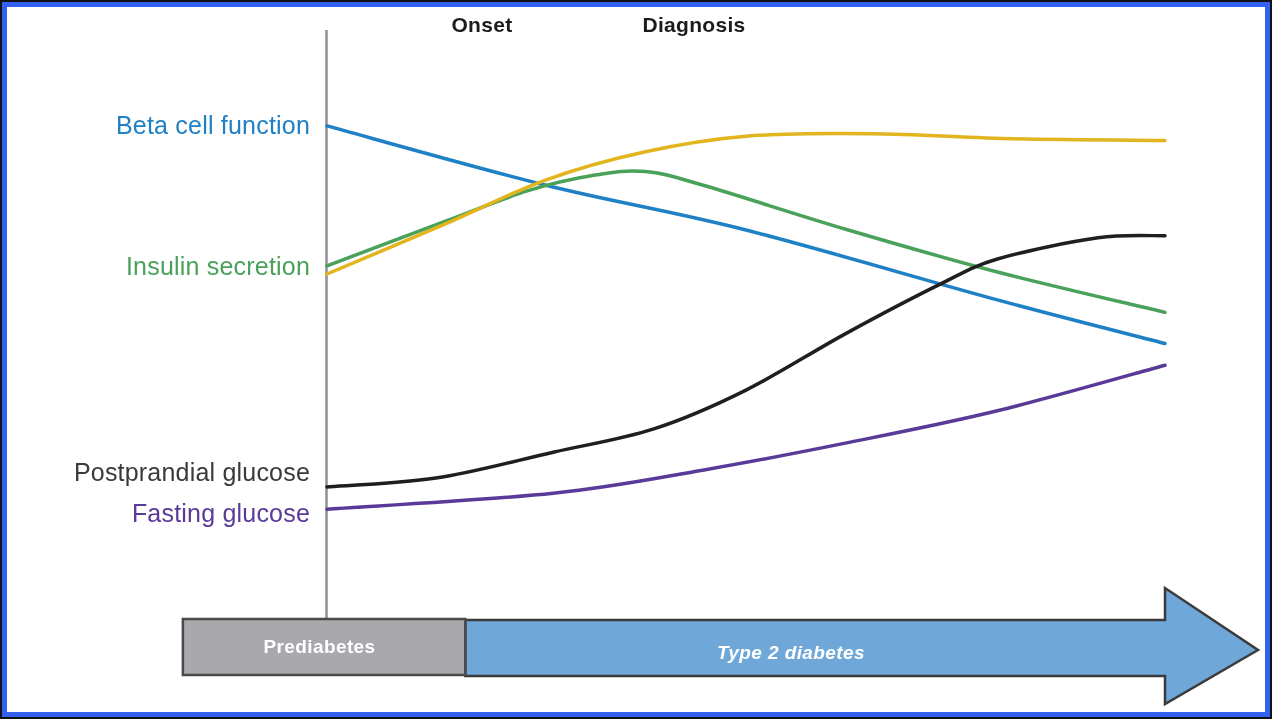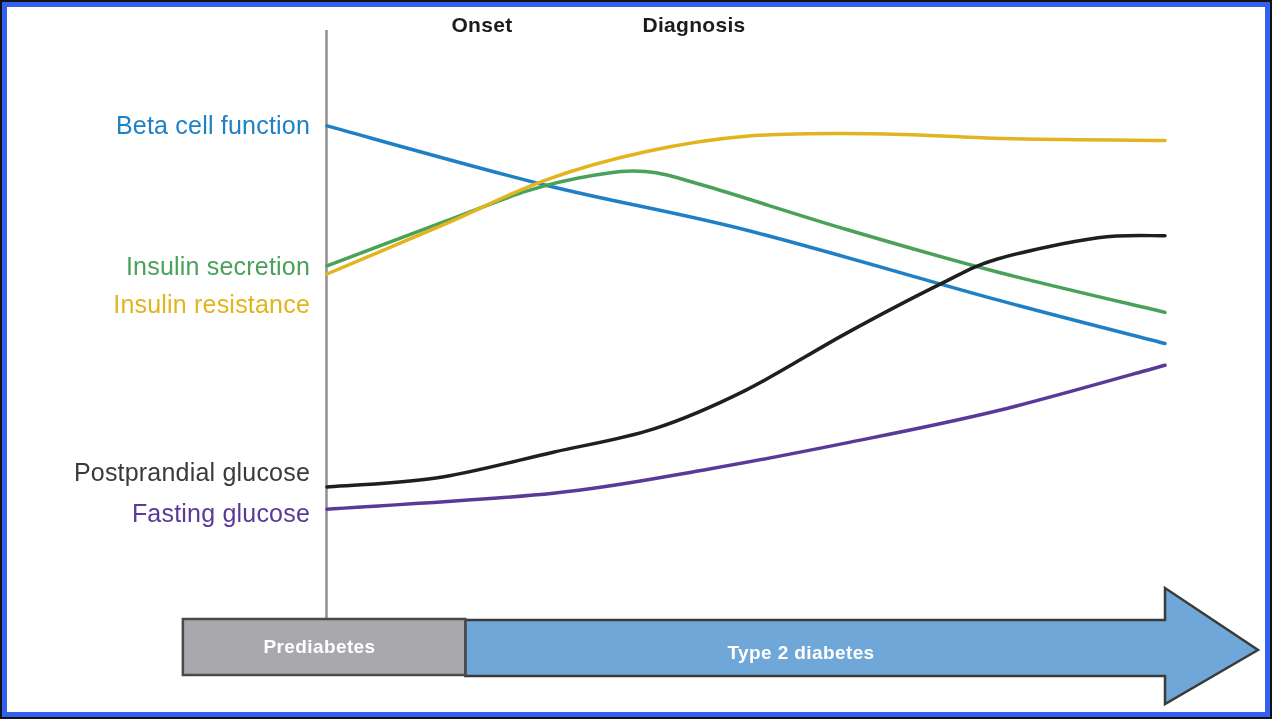--- a/index.html
+++ b/index.html
@@ -54,21 +54,21 @@
   .s-fasting{top:499px;}
 
   .phase-label{
     position:absolute;
     display:flex;align-items:center;justify-content:center;
     color:#ffffff;font-weight:bold;font-size:19px;
     letter-spacing:0.4px;
     pointer-events:none;
   }
   .phase-0{left:184px;top:619px;width:271px;height:56px;}
-  .phase-1{left:451px;top:619px;width:700px;height:68px;}
+  .phase-1{left:441px;top:619px;width:700px;height:68px;font-style:italic;}
 </style>
 </head>
 <body>
 
 <div class="stage">
   <div class="blue-frame">
     <div class="canvas">
       <div class="layer">
 
         <svg id="chart-svg" width="1272" height="719" viewBox="0 0 1272 719">
@@ -84,21 +84,20 @@
               <path d="M 327.0 486.9 C 345.2 485.5, 398.2 483.9, 435.9 478.1 C 473.6 472.4, 516.9 460.4, 553.3 452.2 C 589.6 444.0, 621.7 439.3, 653.8 428.9 C 685.9 418.6, 713.9 406.1, 746.0 390.1 C 778.1 374.1, 814.4 350.6, 846.6 333.1 C 878.7 315.6, 913.6 297.3, 938.7 284.9 C 963.9 272.6, 970.9 266.9, 997.4 259.0 C 1023.9 251.2, 1070.0 241.7, 1098.0 237.8 C 1125.9 233.9, 1153.8 236.1, 1165.0 235.7" fill="none" stroke="#1f1f1f" stroke-width="3.5" stroke-linecap="round"></path>
               <path d="M 327.0 509.2 C 364.7 506.5, 490.4 499.7, 553.3 493.2 C 616.1 486.6, 655.2 478.2, 704.1 469.9 C 753.0 461.5, 797.7 452.8, 846.6 442.9 C 895.4 433.1, 944.3 423.7, 997.4 410.8 C 1050.5 397.8, 1137.1 372.8, 1165.0 365.2" fill="none" stroke="#5a3a99" stroke-width="3.5" stroke-linecap="round"></path>
             </g>
         </svg>
 
         <div class="top-label onset">Onset</div>
         <div class="top-label diagnosis">Diagnosis</div>
 
         <div class="s-label s-secretion" style="color: rgb(74, 161, 90);">Insulin secretion</div>
         <div class="s-label s-beta" style="color: rgb(32, 128, 198);">Beta cell function</div>
-        <div class="s-label s-resistance" style="color: rgb(226, 180, 29);">Insulin resistance</div>
         <div class="s-label s-postprandial" style="color: rgb(58, 58, 58);">Postprandial glucose</div>
         <div class="s-label s-fasting" style="color: rgb(90, 58, 153);">Fasting glucose</div>
 
         <div class="phase-label phase-0" style="color: rgb(255, 255, 255);">Prediabetes</div>
         <div class="phase-label phase-1" style="color: rgb(255, 255, 255);">Type 2 diabetes</div>
 
       </div>
     </div>
   </div>
 </div>

